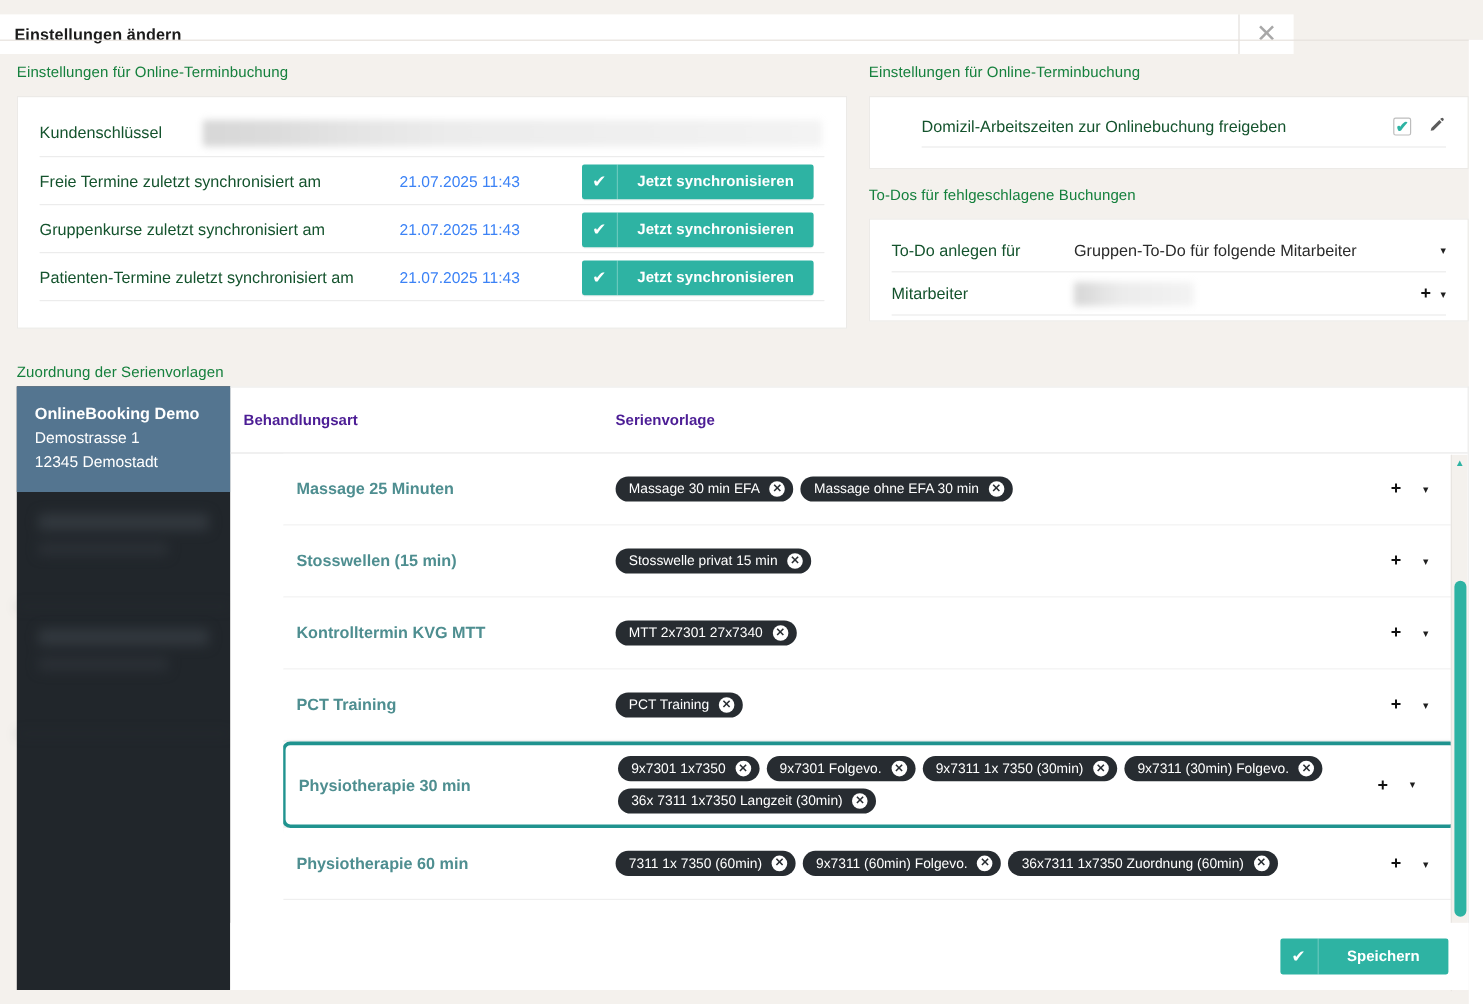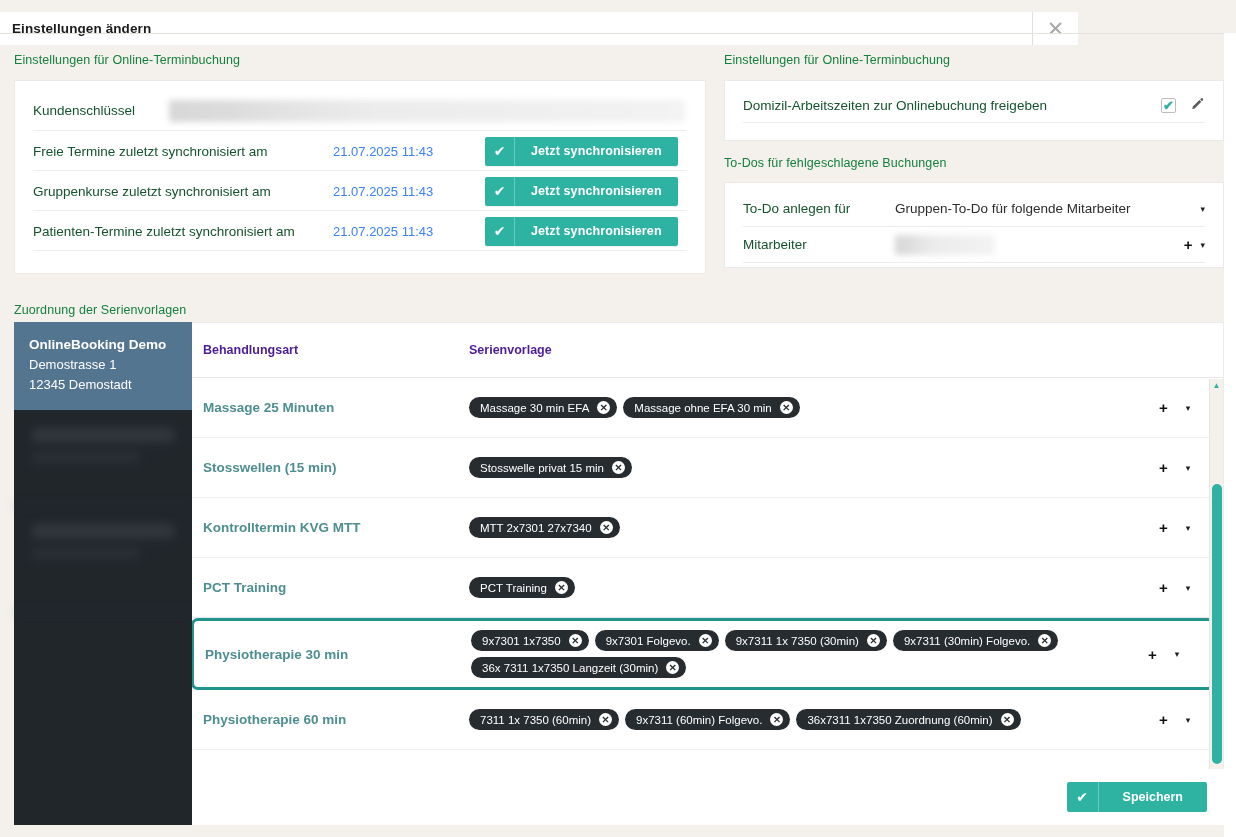--- a/index.html
+++ b/index.html
@@ -86,21 +86,21 @@
   .sync-row .rule {
     position: absolute; left: 0; right: 0; bottom: 0; height: 1px; background: #ececec;
   }
 
   
   .right-panel { position: absolute; left: 724px; top: 53px; width: 500px; }
   .right-panel .card-a { margin-top: 13px; padding: 8px 18px 12px 18px; height: 61px; }
   .right-panel .title-b { margin-top: 15px; }
   .right-panel .card-b { margin-top: 12px; padding: 8px 18px 14px 18px; height: 86px; }
 
-  .dom-row { display: flex; align-items: center; height: 34px; border-bottom: 1px solid #ececec; }
+  .dom-row { display: flex; align-items: center; height: 34px; border-bottom: 1px solid #ececec; margin-left: 25px; }
   .dom-row .lbl { flex: 1; }
   .checkbox {
     width: 15px; height: 15px; border: 1px solid #bdbdbd; border-radius: 2px;
     background: #fff; display: flex; align-items: center; justify-content: center;
     color: #2eb3a3; font-size: 13px; font-weight: 700; cursor: pointer; margin-right: 14px;
   }
   .pencil { color: #5c5c5c; font-size: 13px; cursor: pointer; }
 
   .sel-row { display: flex; align-items: center; height: 36px; border-bottom: 1px solid #ececec; }
   .sel-row .lbl { width: 152px; }
@@ -131,23 +131,23 @@
   .table-area {
     position: absolute; left: 178px; top: 0; width: 1032px; height: 503px;
     background: #ffffff; border: 1px solid #ececea; border-left: none;
   }
   .thead {
     display: flex; align-items: center; height: 55px;
     border-bottom: 1px solid #e7e7e7; padding: 0 0 0 11px;
   }
   .th { font-size: 12.5px; font-weight: 700; color: #4c1d95; }
   .th.c1 { width: 266px; }
-  .th.c2 { flex: 1; }
-
-  .tbody { position: relative; height: 447px; overflow: hidden; }
+  .th.c2 { flex: 1; margin-left: 44px; }
+
+  .tbody { position: relative; height: 447px; overflow: hidden; margin-left: 44px; }
 
   .trow {
     display: flex; align-items: center; min-height: 60px;
     border-bottom: 1px solid #efefef; padding-left: 11px; padding-right: 6px;
     background: #fff;
   }
   .trow .c1 {
     width: 266px; font-size: 13.5px; color: #4e8e90; font-weight: 700;
     padding-right: 10px;
   }

